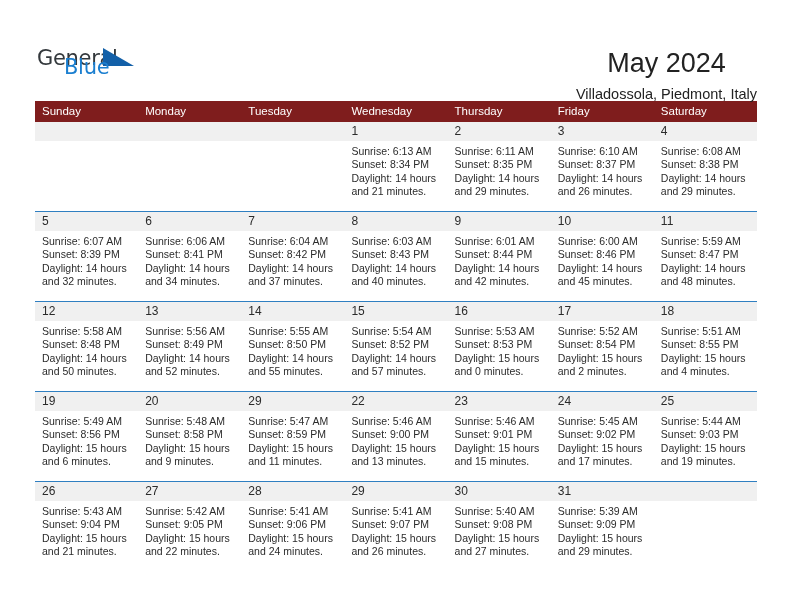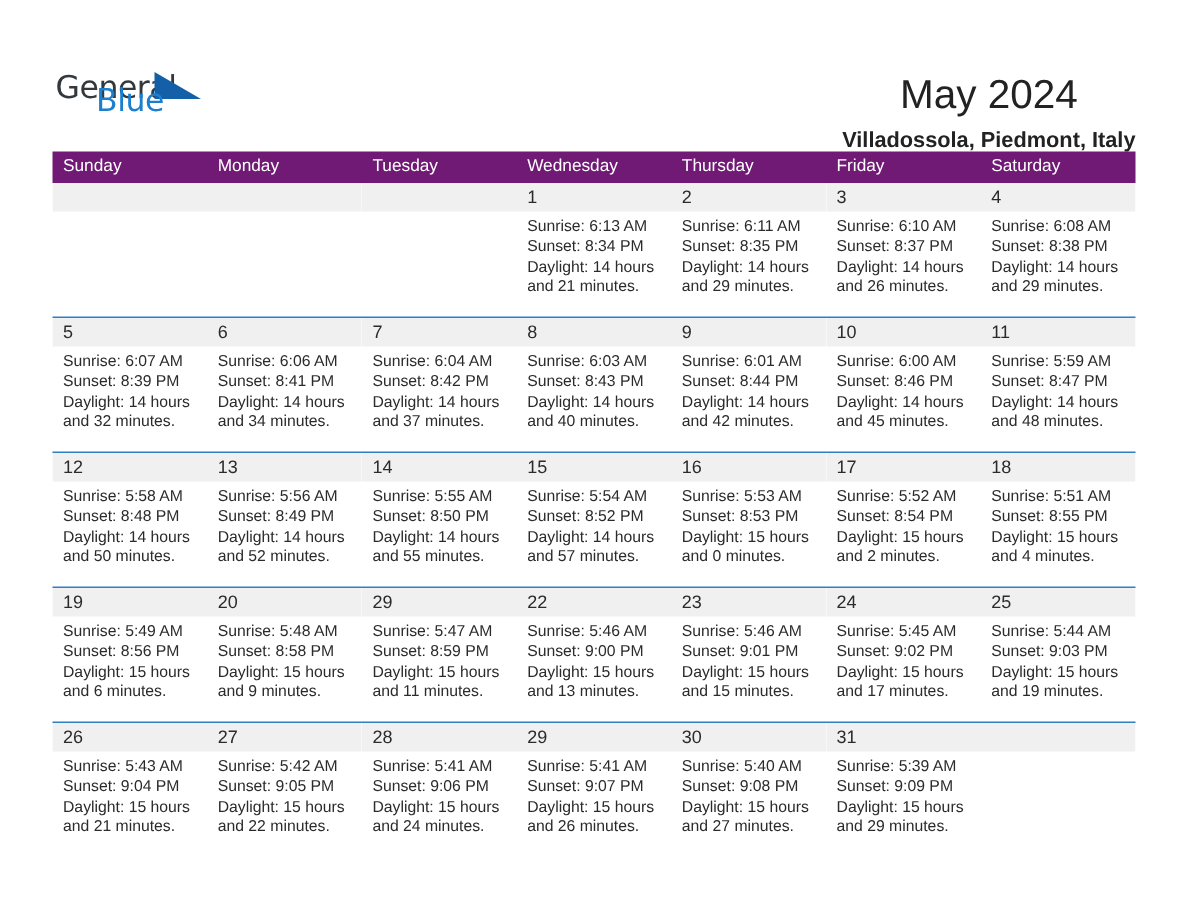--- a/index.html
+++ b/index.html
@@ -77,32 +77,31 @@
     color: #222222;
     line-height: 32px;
     font-weight: normal;
     margin: 0;
   }
   .location {
     font-size: 14.5px;
     color: #222222;
     line-height: 20px;
     margin-top: 5px;
-    font-weight: bold;
   }
 
   
   .calendar {
     width: 722px;
     margin-top: 8px;
   }
 
   .weekday-row {
     display: flex;
-    background: #701a75;
+    background: #7f1d1d;
     height: 21px;
   }
   .weekday {
     flex: 1 1 0;
     color: #ffffff;
     font-size: 11.5px;
     line-height: 21px;
     padding-left: 7px;
     box-sizing: border-box;
     overflow: hidden;

